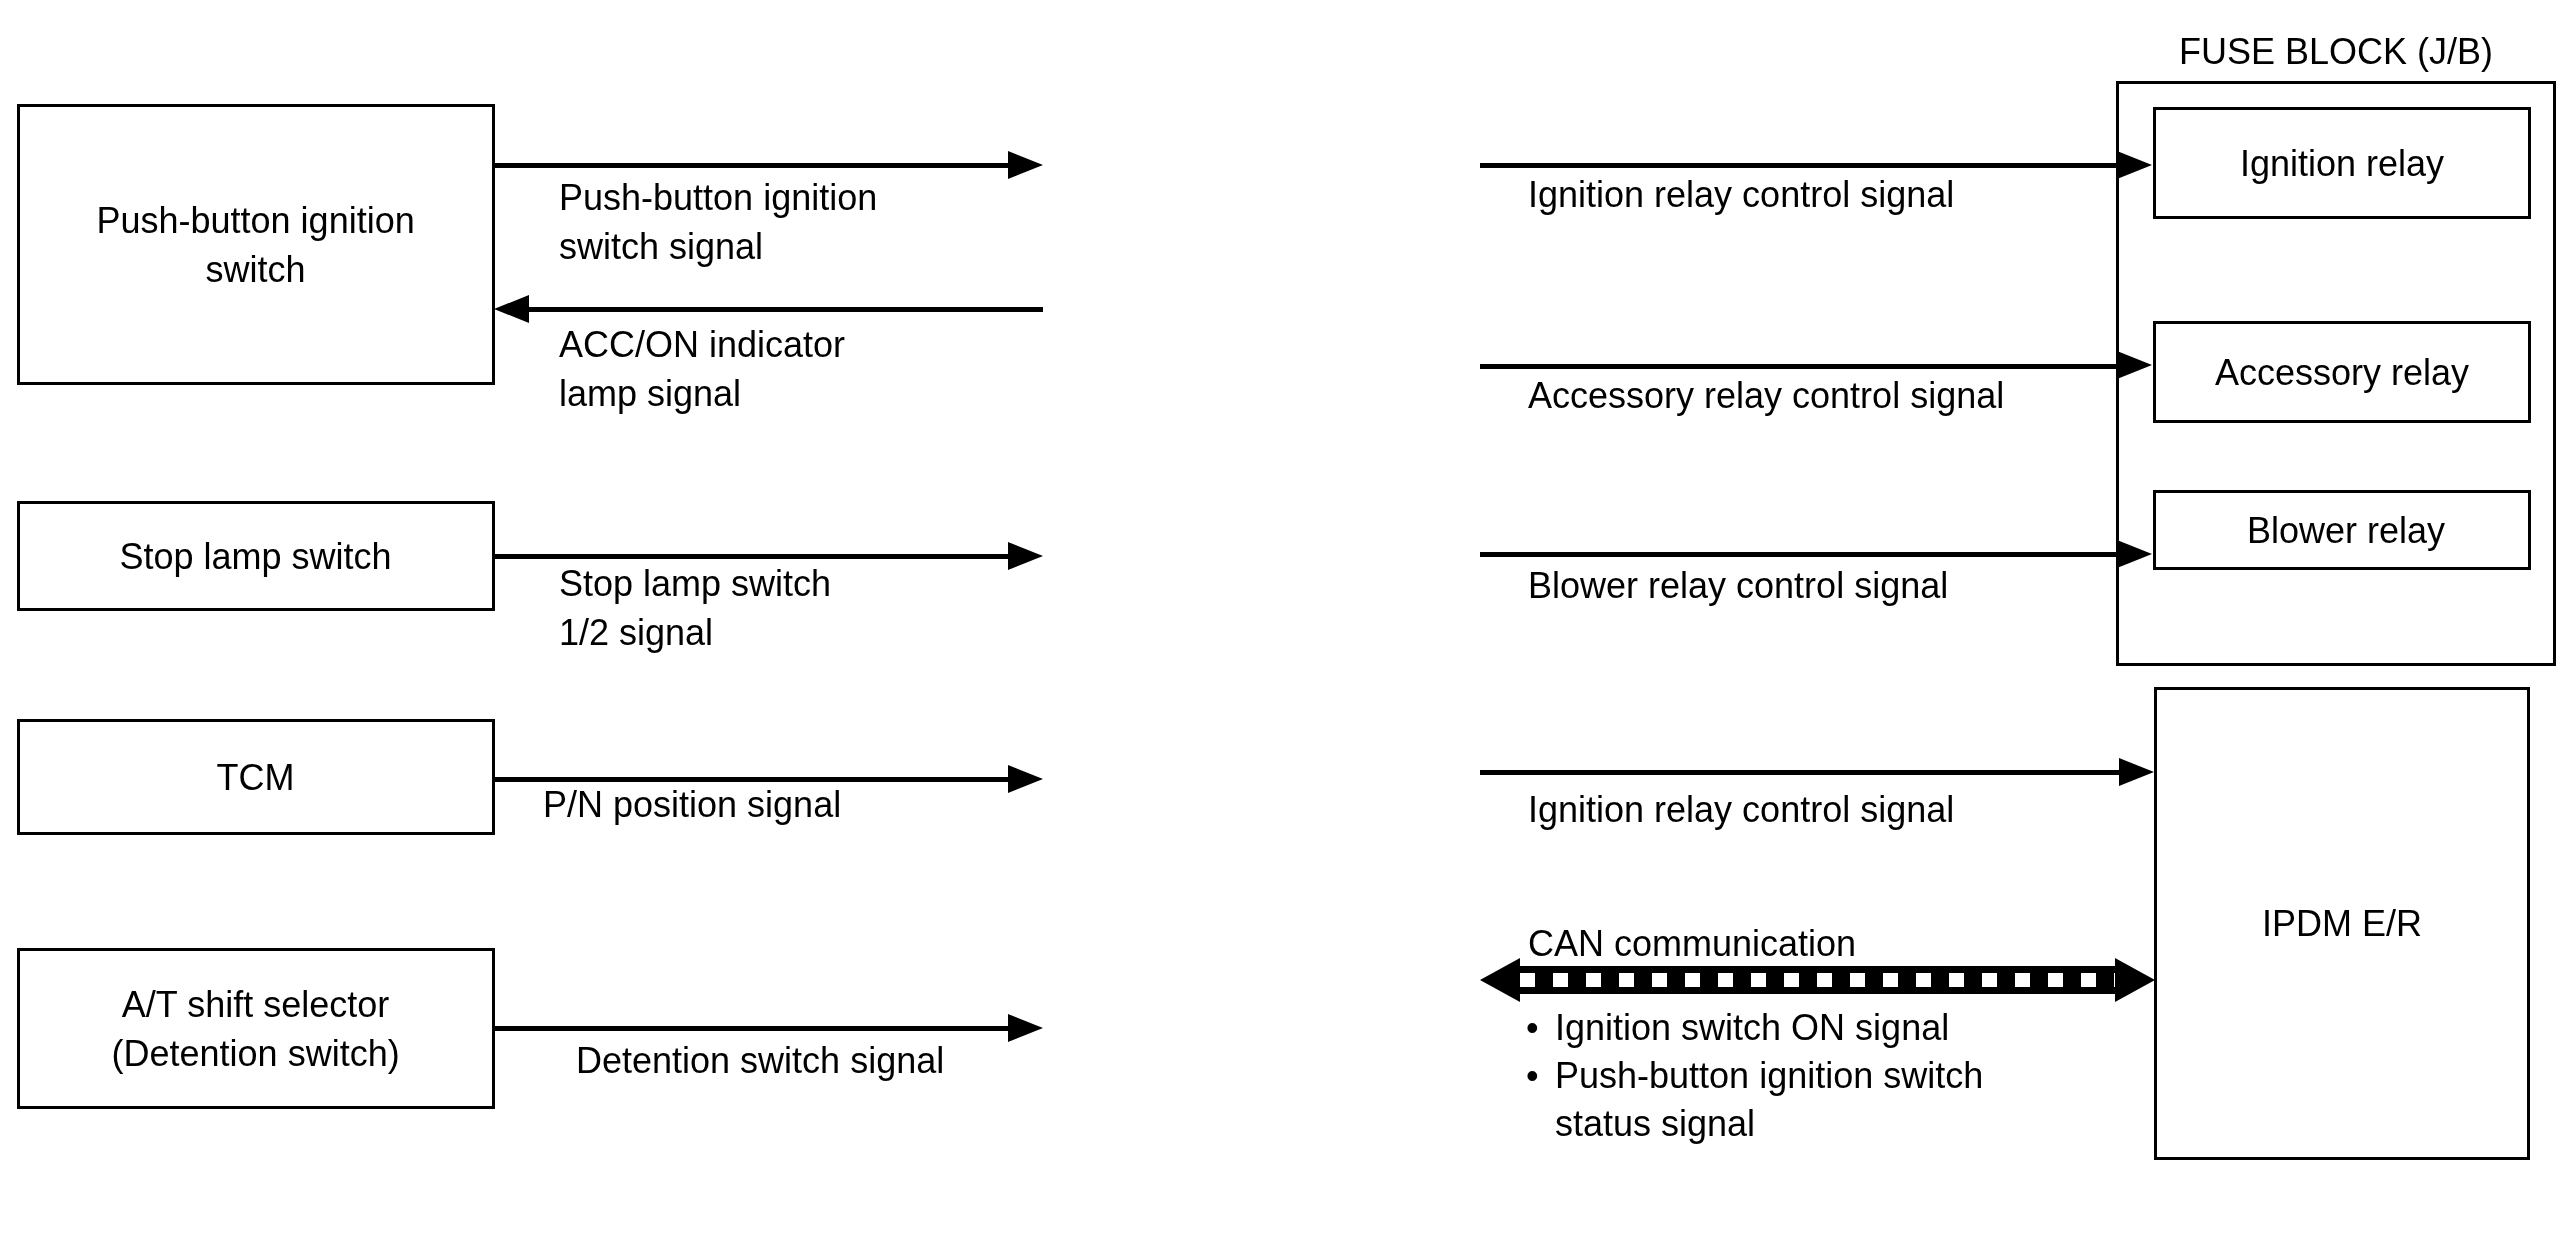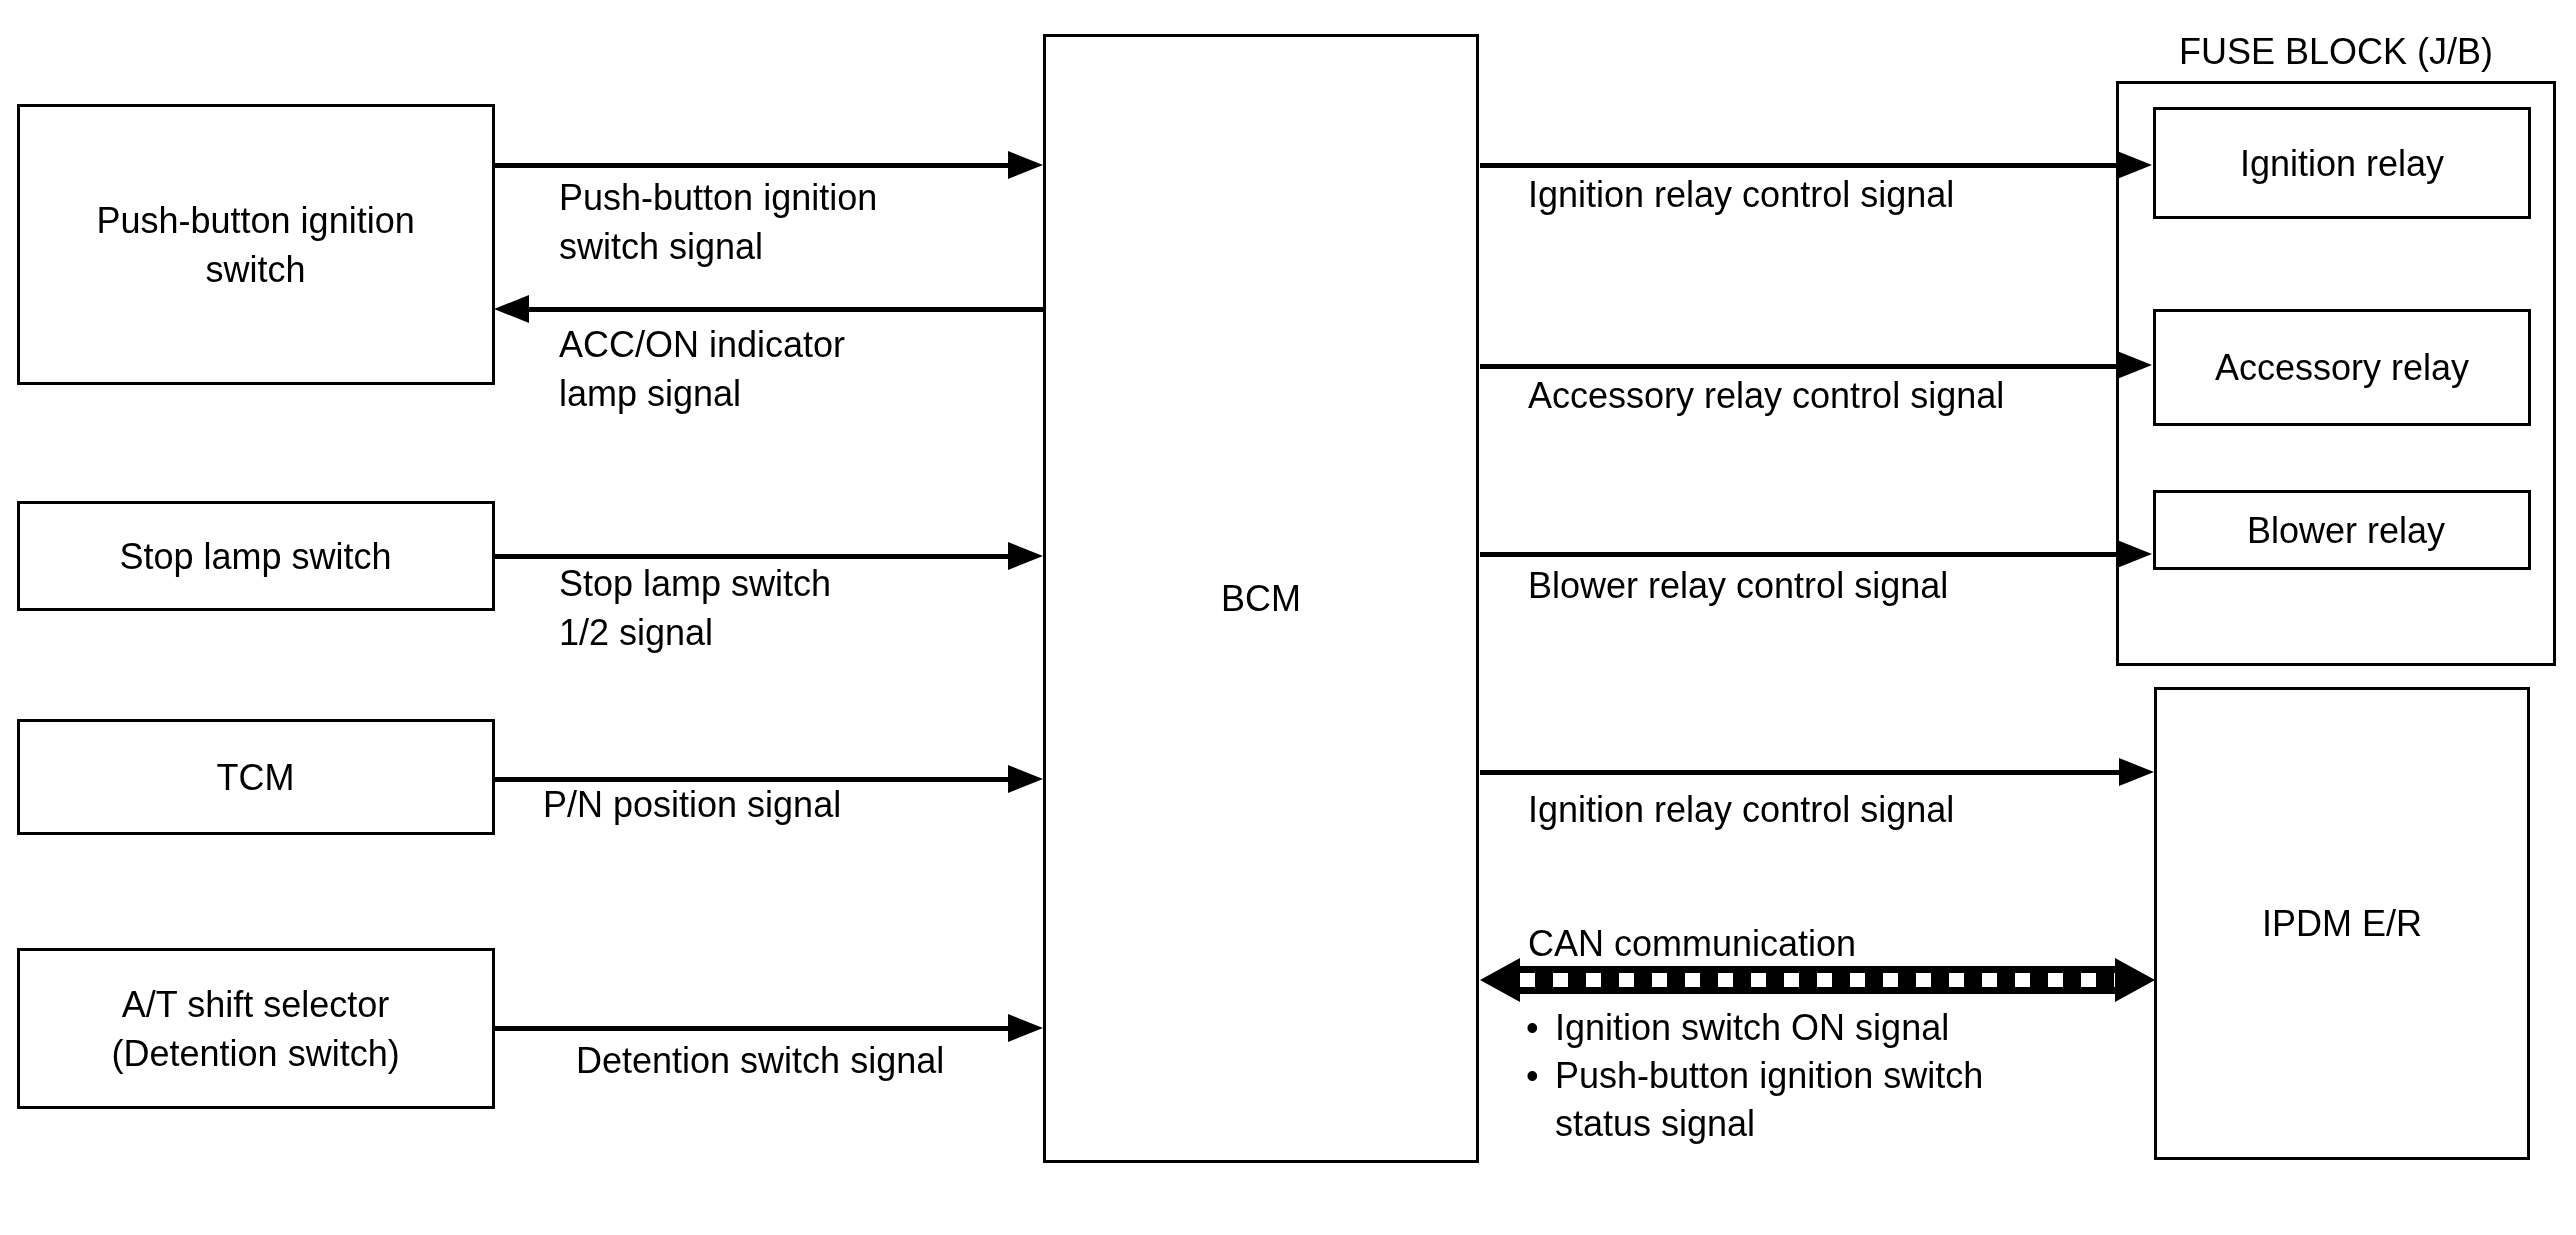--- a/index.html
+++ b/index.html
@@ -115,29 +115,28 @@
   <div class="box" style="left:16.6px; top:104px; width:478px; height:281px;">Push-button ignition
 switch</div>
 
   <div class="box" style="left:16.6px; top:501px; width:478px; height:110px;">Stop lamp switch</div>
 
   <div class="box" style="left:16.6px; top:719px; width:478px; height:116px;">TCM</div>
 
   <div class="box" style="left:16.6px; top:948px; width:478px; height:161px;">A/T shift selector
 (Detention switch)</div>
 
-  <div class="box" style="left:1043px; top:34px; width:436px; height:1129px;">BCM</div>
 
   <div class="header-label" style="left:2116px; top:27.4px; width:440px;">FUSE BLOCK (J/B)</div>
 
   <div class="box" style="left:2116px; top:81px; width:440px; height:585px;"></div>
 
   <div class="box" style="left:2153px; top:107px; width:378px; height:112px; border-width:3.2px;">Ignition relay</div>
 
-  <div class="box" style="left:2153px; top:309px; width:378px; height:117px; border-width:3.2px;">Accessory relay</div>
+  <div class="box" style="left:2153px; top:321px; width:378px; height:102px; border-width:3.2px;">Accessory relay</div>
 
   <div class="box" style="left:2153px; top:490px; width:378px; height:80px; border-width:3.2px;padding-left:8px;">Blower relay</div>
 
   <div class="box" style="left:2154px; top:687px; width:376px; height:473px;">IPDM E/R</div>
 
   <div class="hline" style="left:494px; top:163px; width:517px;"></div>
   <div class="tri-right" style="left:1008px; top:151px;"></div>
 
   <div class="hline" style="left:529px; top:307px; width:514px;"></div>
   <div class="tri-left" style="left:494px; top:295px;"></div>

